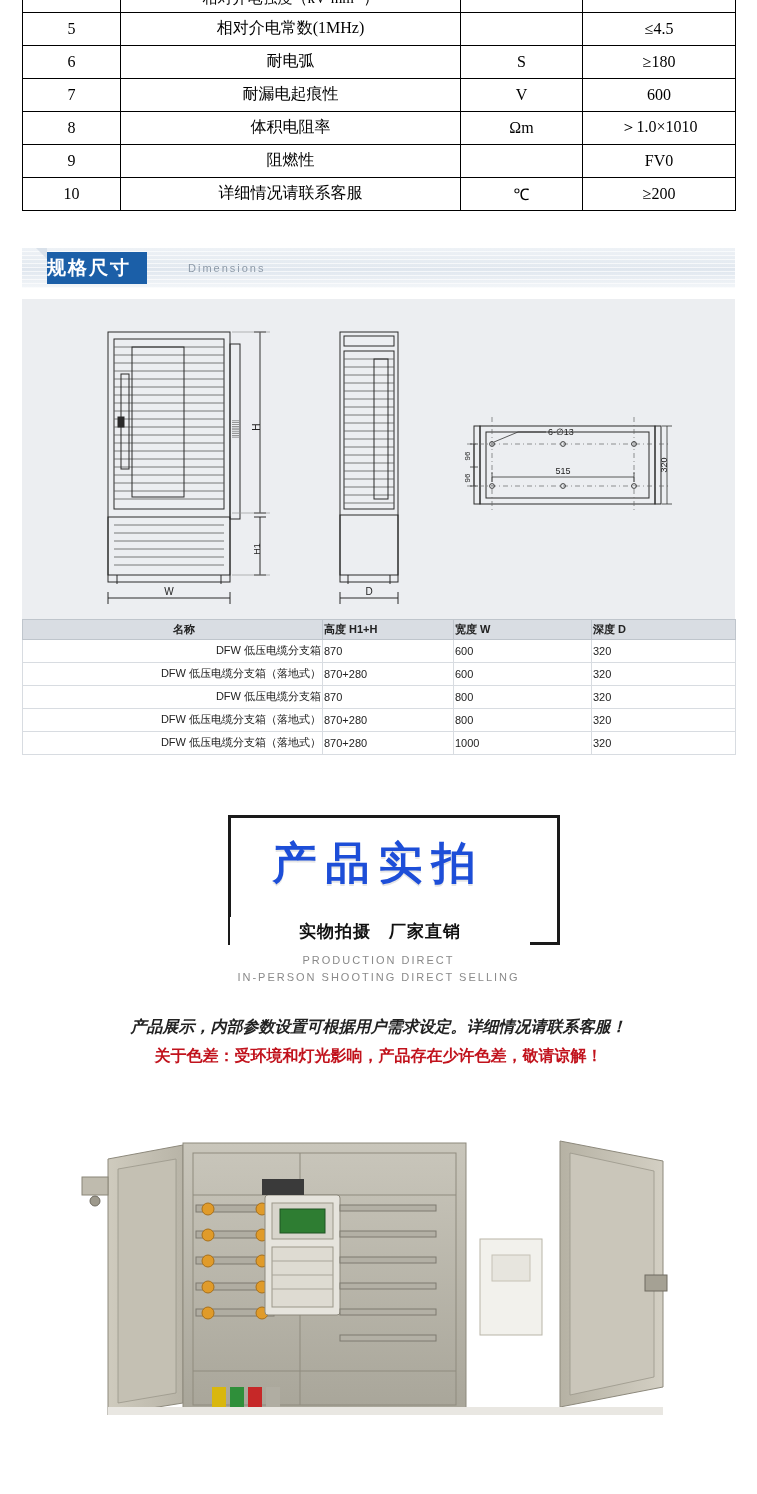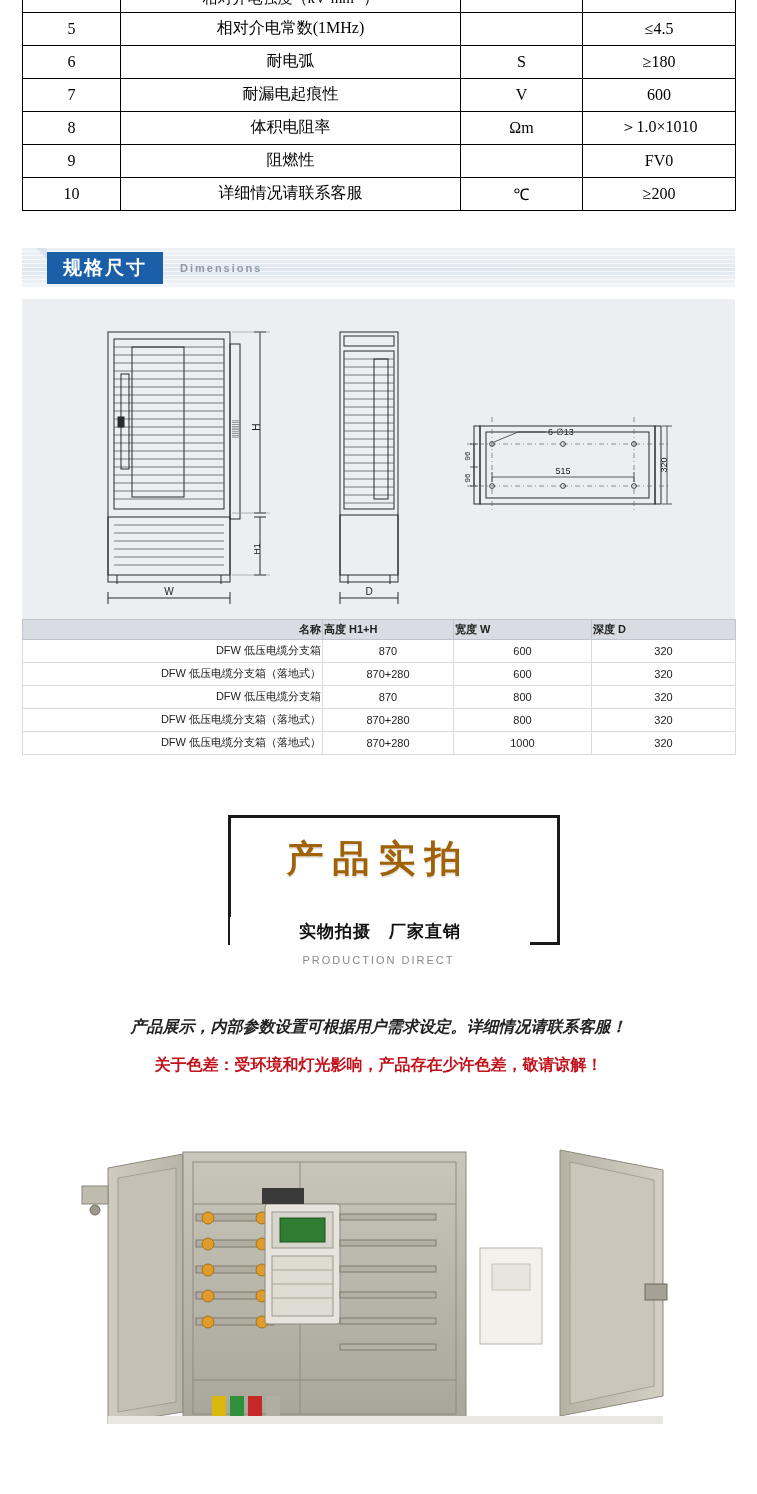--- a/index.html
+++ b/index.html
@@ -85,35 +85,34 @@
     border-left: 11px solid transparent;
     position: absolute;
     left: 0; top: 0;
   }
   .band-title {
     background: #1b5fa8;
     color: #fff;
     font-size: 19px;
     font-weight: bold;
     letter-spacing: 2px;
-    padding: 6px 16px 7px 16px;
+    padding: 6px 16px 7px 0;
     margin-left: 11px;
     line-height: 1;
     font-family: "Liberation Sans", sans-serif;
     text-align: right;
   }
   .band-sub {
     position: absolute;
-    left: 158px;
+    left: 166px;
     top: 14px;
     color: #8d9aa8;
     font-size: 11px;
     letter-spacing: 2px;
     font-family: "Liberation Sans", sans-serif;
-    font-weight: bold;
   }
 
   
   .drawing-panel {
     width: 713px;
     margin: 11px auto 0;
     height: 320px;
     background: #eceef1;
     position: relative;
   }
@@ -129,27 +128,26 @@
   }
   table.dim th {
     background: #d9dde3;
     border: 1px solid #bfc5cc;
     font-size: 11px;
     font-weight: bold;
     color: #222;
     height: 20px;
     text-align: left;
   }
-  table.dim th.left { text-align: right; padding-left: 24px; }
+  table.dim th.left { text-align: center; padding-left: 24px; }
   table.dim td {
     border: 1px solid #d8dce1;
     font-size: 11px;
     color: #222;
     height: 23px;
-    text-align: center;
     background: #fff;
   }
   table.dim td.left { text-align: right; padding-left: 8px; }
   .dcol-name { width: 300px; }
   .dcol-h { width: 131px; }
   .dcol-w { width: 138px; }
   .dcol-d { width: 144px; }
 
   
   .shoot {
@@ -164,24 +162,24 @@
     left: 206px;
     top: 8px;
     width: 332px;
     height: 130px;
     border: 3px solid #1a1a1a;
   }
   .shoot-title {
     position: absolute;
     left: 0; right: 0;
     top: 27px;
-    font-size: 37px;
+    font-size: 44px;
     font-weight: bold;
     letter-spacing: 9px;
-    color: #a16207;
+    color: #1d4ed8;
     font-family: Liberation Mono, monospace;
     text-shadow: 0 2px 0 rgba(0,0,0,0.10);
   }
   .shoot-title-bg {
     position: absolute;
     left: 226px;
     top: 22px;
     width: 292px;
     height: 66px;
     background: #ffffff;
@@ -221,21 +219,21 @@
     margin: 10px auto 0;
     text-align: center;
     font-size: 16px;
     color: #222;
     font-family: "Liberation Serif", serif;
     font-style: italic;
     font-weight: bold;
   }
   .note-2 {
     width: 713px;
-    margin: 17px auto 0;
+    margin: 8px auto 0;
     text-align: center;
     font-size: 16px;
     color: #c1121c;
     font-weight: bold;
     font-family: "Liberation Serif", serif;
   }
 
   
   .photo-wrap {
     width: 757px;
@@ -523,20 +521,21 @@
     </tbody>
   </table>
 </div>
 
 <div class="shoot">
   <div class="shoot-frame"></div>
   <div class="shoot-title-bg"></div>
   <div class="shoot-title">产品实拍</div>
   <div class="shoot-sub">实物拍摄　厂家直销</div>
   <div class="shoot-en1">PRODUCTION DIRECT</div>
+  <div class="shoot-en2">IN-PERSON SHOOTING  DIRECT SELLING</div>
 </div>
 
 <div class="note-1">产品展示，内部参数设置可根据用户需求设定。详细情况请联系客服！</div>
 <div class="note-2">关于色差：受环境和灯光影响，产品存在少许色差，敬请谅解！</div>
 
 <div class="photo-wrap">
   <svg width="757" height="280" viewBox="0 0 757 280">
     <defs>
       <linearGradient id="doorL" x1="0" y1="0" x2="1" y2="0">
         <stop offset="0" stop-color="#cfcbbe"></stop>

